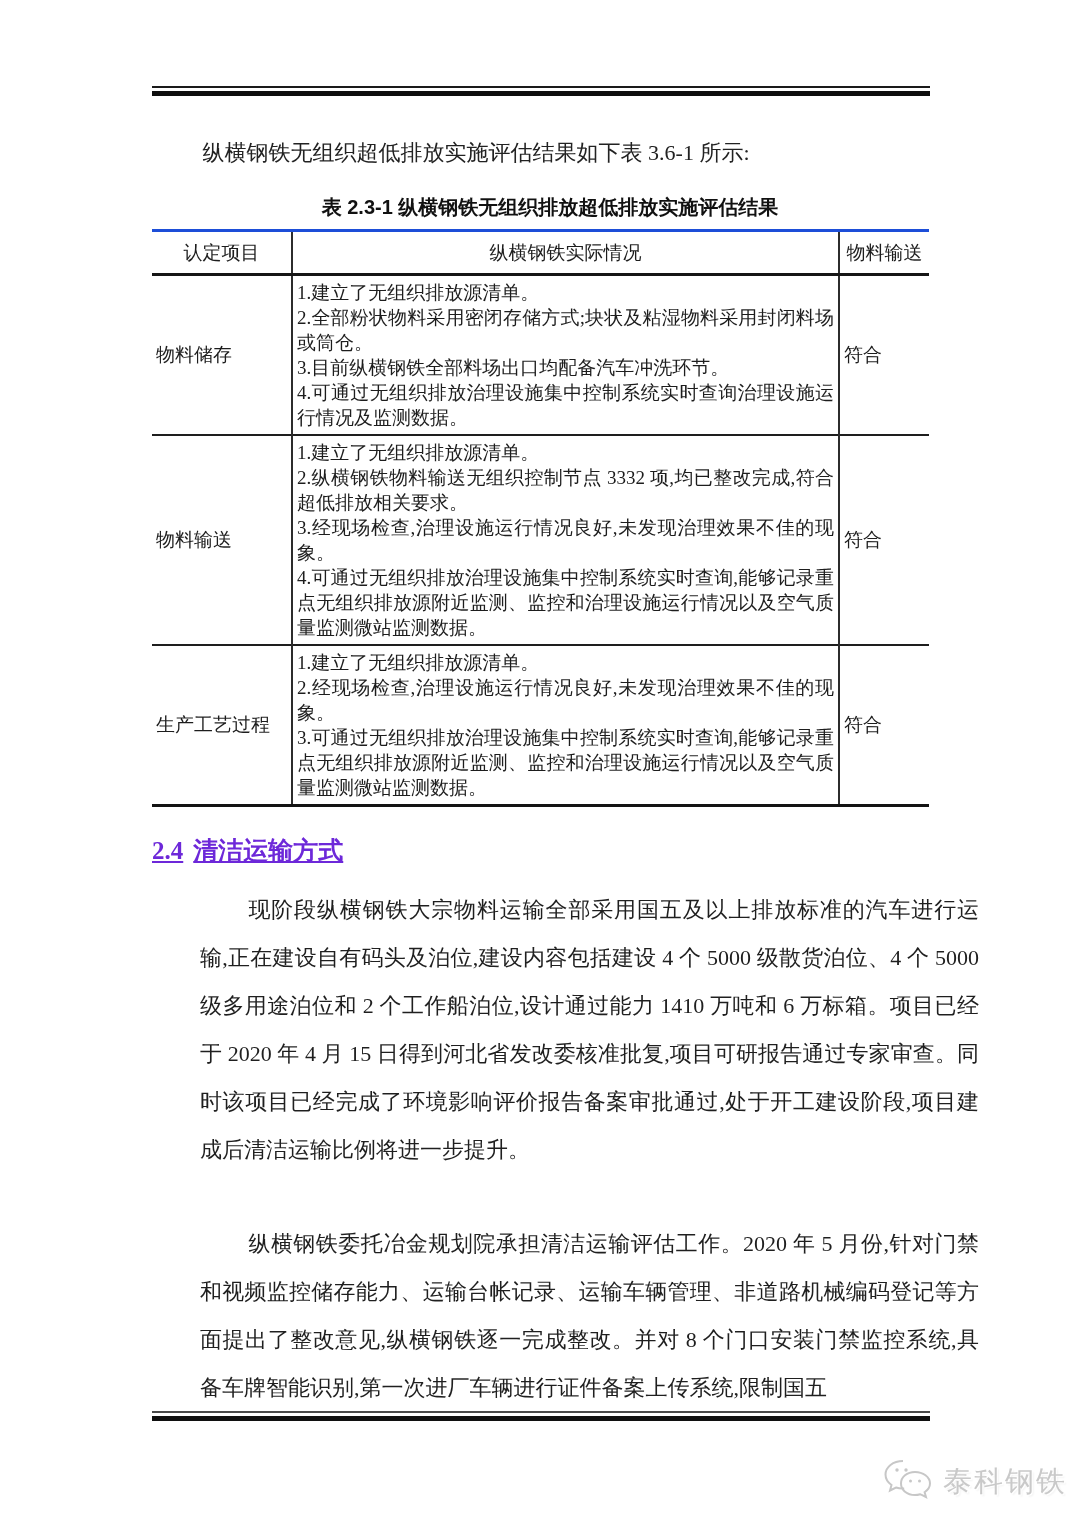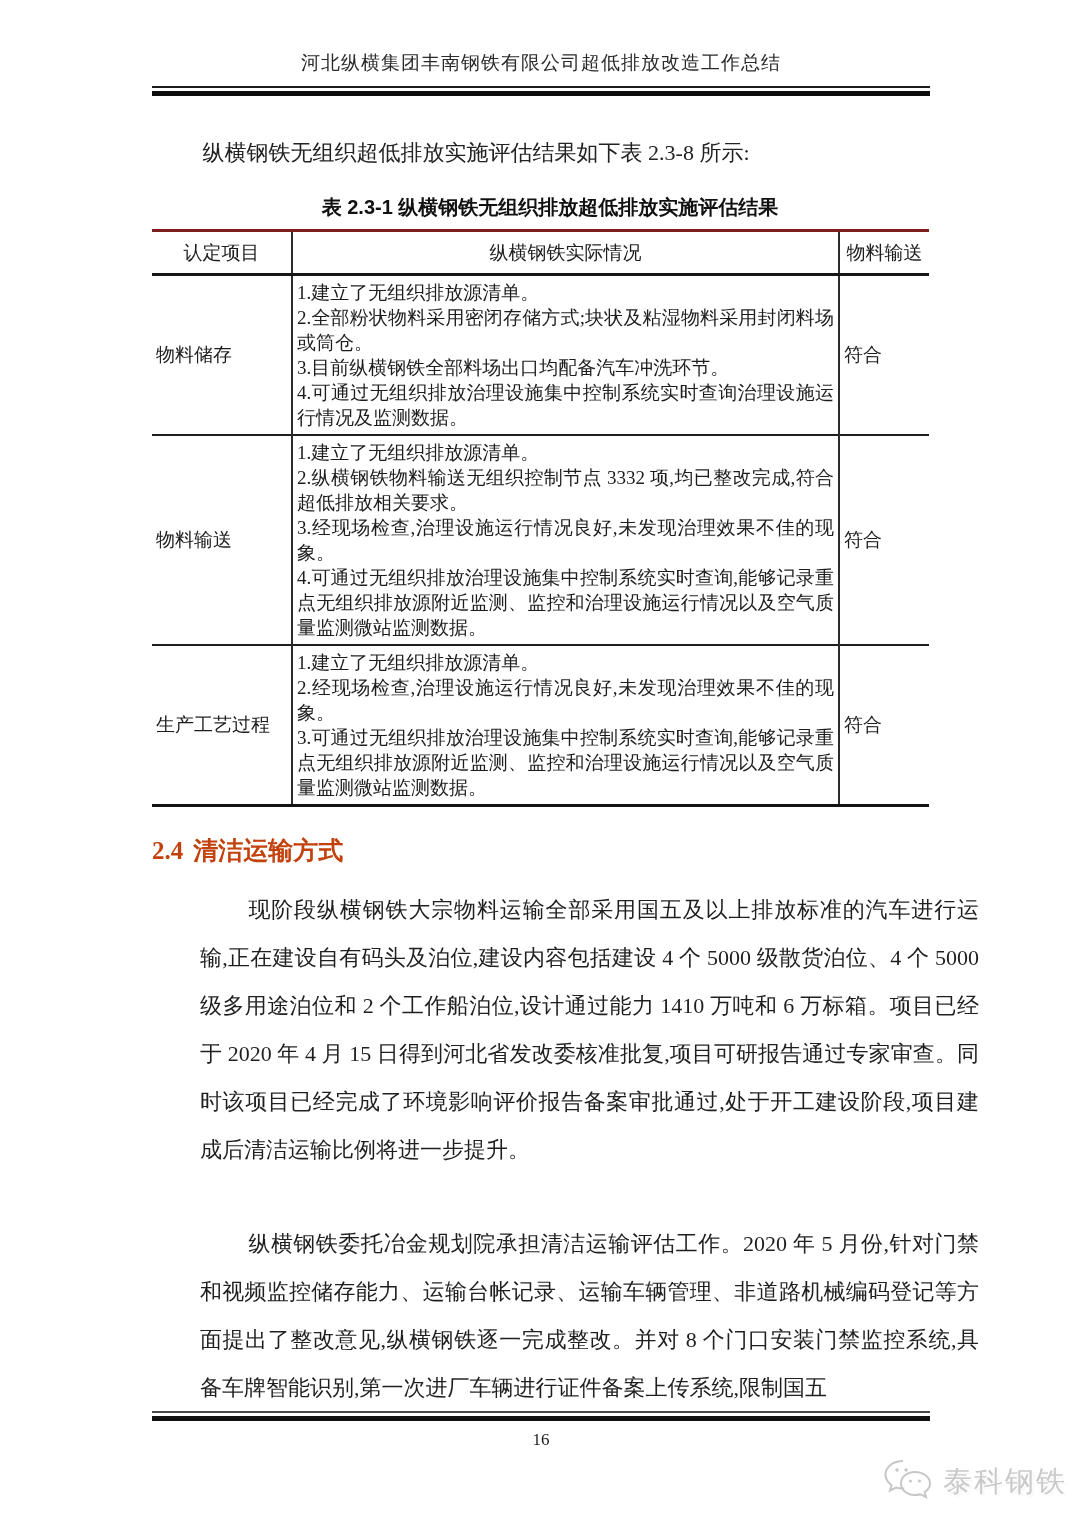--- a/index.html
+++ b/index.html
@@ -28,21 +28,21 @@
   }
   
   .table-caption{
     position:absolute;top:194px;left:161px;width:778px;
     text-align:center;font-weight:700;font-size:20px;color:#111;
     font-family:"Liberation Sans","DejaVu Sans",sans-serif;
   }
   table.assess{
     position:absolute;top:229px;left:152px;width:777px;
     border-collapse:collapse;table-layout:fixed;
-    border-top:3px solid #7f1d1d;border-bottom:3px solid #131313;
+    border-top:3px solid #1d4ed8;border-bottom:3px solid #131313;
     font-size:19px;color:#1d1d1d;
   }
   table.assess col.c1{width:140px;}
   table.assess col.c2{width:547px;}
   table.assess col.c3{width:90px;}
   table.assess th{
     font-weight:400;text-align:center;height:41px;
     border-bottom:3px solid #161616;padding:0;
   }
   table.assess td{vertical-align:middle;padding:4px;}
@@ -51,21 +51,21 @@
   table.assess .vline-l{border-left:2px solid #2c2c2c;}
   td.cell-item,th.cell-item{text-align:left;}
   td.cell-status{text-align:left;margin-left:32px;}
   td.cell-detail{
     padding:2px 8px 3px 10px;
     line-height:25px;text-align:justify;white-space:pre-line;
   }
   
   .section-heading{
     position:absolute;top:834px;left:152px;width:778px;
-    font-weight:700;font-size:25px;color:#c2410c;white-space:nowrap;
+    font-weight:700;font-size:25px;color:#6d28d9;white-space:nowrap;text-decoration:underline;
   }
   .section-heading .num{margin-right:10px;}
   
   .para{
     position:absolute;left:152px;width:779px;
     font-size:22px;line-height:48px;color:#1f1f1f;
     text-align:justify;text-indent:2.2em;margin-left:48px;
   }
   .para-1{top:886px;}
   .para-2{top:1220px;}
@@ -88,28 +88,27 @@
     font-family:"Liberation Sans","DejaVu Sans",sans-serif;
     text-shadow:1px 1px 0 #ffffff,2px 2px 2px #f2f2f2;
     white-space:nowrap;
   }
 </style>
 </head>
 <body>
 
 <div class="page">
 
-  <div class="doc-header-title">河北纵横集团丰南钢铁有限公司超低排放改造工作总结</div>
   <div class="header-rule">
     <div class="thin"></div>
     <div class="gap"></div>
     <div class="thick"></div>
   </div>
 
-  <div class="intro">纵横钢铁无组织超低排放实施评估结果如下表 2.3-8 所示:</div>
+  <div class="intro">纵横钢铁无组织超低排放实施评估结果如下表 3.6-1 所示:</div>
 
   <div class="table-caption">表 2.3-1  纵横钢铁无组织排放超低排放实施评估结果</div>
 
   <table class="assess">
     <colgroup>
         <col class="c1">
         <col class="c2">
         <col class="c3">
       </colgroup>
     <thead>
@@ -151,21 +150,20 @@
   </div>
 
   <div class="para para-1">现阶段纵横钢铁大宗物料运输全部采用国五及以上排放标准的汽车进行运输,正在建设自有码头及泊位,建设内容包括建设 4 个 5000 级散货泊位、4 个 5000 级多用途泊位和 2 个工作船泊位,设计通过能力 1410 万吨和 6 万标箱。项目已经于 2020 年 4 月 15 日得到河北省发改委核准批复,项目可研报告通过专家审查。同时该项目已经完成了环境影响评价报告备案审批通过,处于开工建设阶段,项目建成后清洁运输比例将进一步提升。</div>
   <div class="para para-2">纵横钢铁委托冶金规划院承担清洁运输评估工作。2020 年 5 月份,针对门禁和视频监控储存能力、运输台帐记录、运输车辆管理、非道路机械编码登记等方面提出了整改意见,纵横钢铁逐一完成整改。并对 8 个门口安装门禁监控系统,具备车牌智能识别,第一次进厂车辆进行证件备案上传系统,限制国五</div>
 
   <div class="footer-rule">
     <div class="thin"></div>
     <div class="gap"></div>
     <div class="thick"></div>
   </div>
-  <div class="page-number">16</div>
 
   <div class="watermark">
     <span>
       <svg width="52" height="44" viewBox="0 0 52 44">
         <g fill="none" stroke="#c7c7c7" stroke-width="2">
           <path d="M21 3 C11 3 3.5 9 3.5 16.5 C3.5 21 6 24.5 9.5 27 L8 32.5 L14 29.5 C16 30.2 18.5 30.5 21 30.5 C21.4 30.5 21.8 30.5 22.2 30.47"></path>
           <path d="M33 14 C25 14 19 19 19 25.5 C19 32 25 37 33 37 C34.8 37 36.6 36.7 38.2 36.2 L44 39 L42.6 34.2 C45.8 32 48 29 48 25.5 C48 19 41 14 33 14 Z"></path>
         </g>
         <g fill="#c7c7c7">
           <circle cx="15" cy="12" r="1.7"></circle>

